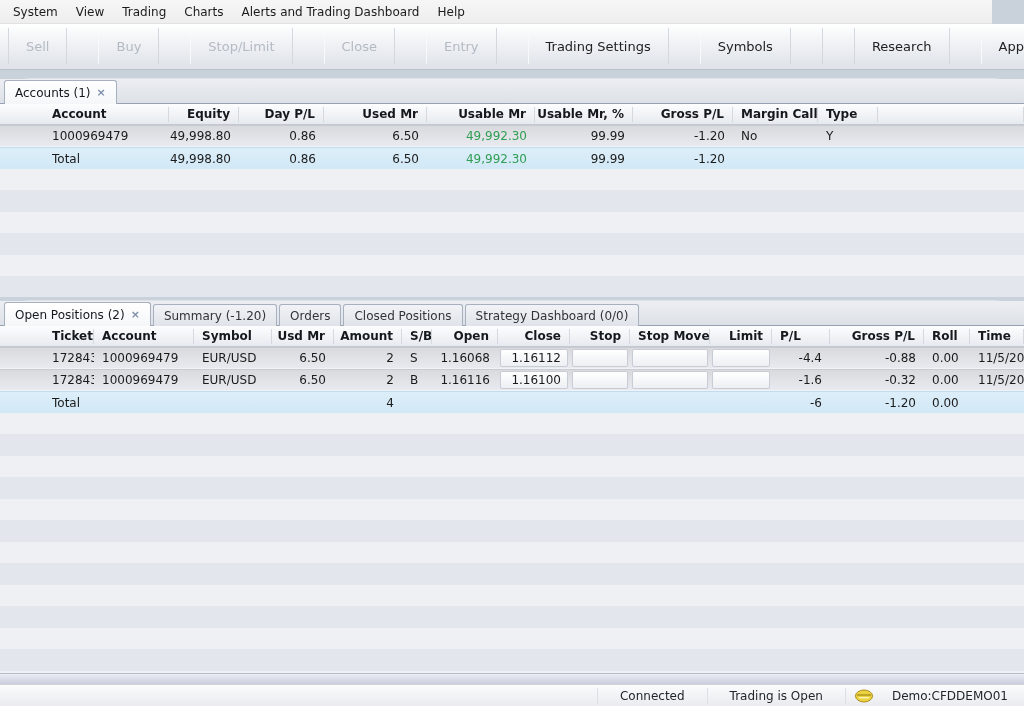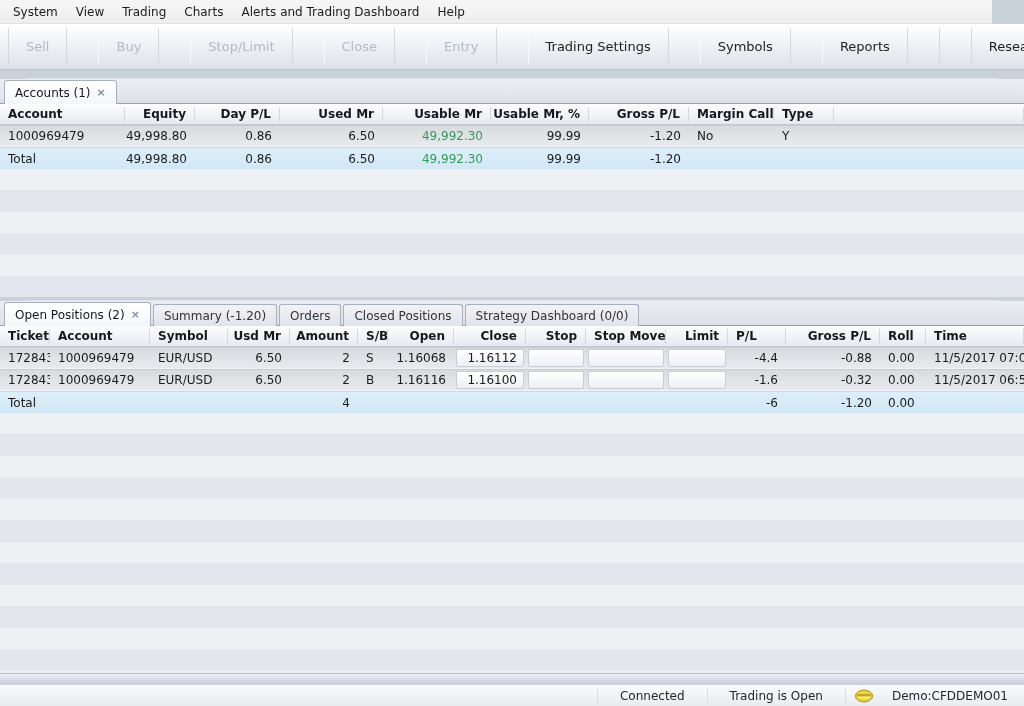--- a/index.html
+++ b/index.html
@@ -49,21 +49,21 @@
     border-radius:3px 3px 0 0;
     background:linear-gradient(#f2f3f6,#dfe3e9);
     position:relative; top:1px; cursor:default; white-space:nowrap;
   }
   .tab.active{
     background:linear-gradient(#ffffff,#f4f6f8);
     height:24px; top:1px; z-index:2; color:#15181d;
   }
   .tab .x{ color:#7d8da9; font-weight:bold; font-size:11px; }
   
-  .grid{ display:grid; align-items:center; }
+  .grid{ display:grid; align-items:center;padding-left:44px; }
   .acc-grid{ grid-template-columns:125px 70px 85px 103px 108px 98px 100px 85px 60px 1fr; }
   .pos-grid{ grid-template-columns:50px 100px 78px 62px 68px 30px 66px 72px 60px 80px 62px 58px 94px 46px 1fr; }
   .hdr{
     height:21px; font-weight:bold; color:#15181d;
     background:linear-gradient(#fdfdfe,#e6eaef);
     border-bottom:1px solid #c2c9d3;
   }
   .hdr .c{ padding:0 8px; border-right:1px solid #d4d9e0; height:15px;
     display:flex; align-items:center; overflow:hidden; white-space:nowrap; }
   .c.r{ justify-content:flex-end; text-align:right; }
@@ -121,21 +121,20 @@
 </div>
 
 <div class="toolbar">
   <div class="tbtn disabled first">Sell</div>
   <div class="tbtn disabled">Buy</div>
   <div class="tbtn disabled">Stop/Limit</div>
   <div class="tbtn disabled">Close</div>
   <div class="tbtn disabled">Entry</div>
   <div class="tbtn">Trading Settings</div>
   <div class="tbtn">Symbols</div>
-  <div class="tbtn">Reports</div>
   <div class="tgroup-gap"></div>
   <div class="tbtn first">Research</div>
   <div class="tbtn">Apply Now</div>
   <div class="tbtn">Chat</div>
 
 </div>
 
 <div class="panel" style="top:78px; height:218px;">
   <div class="tabstrip">
     <div class="tab active">

